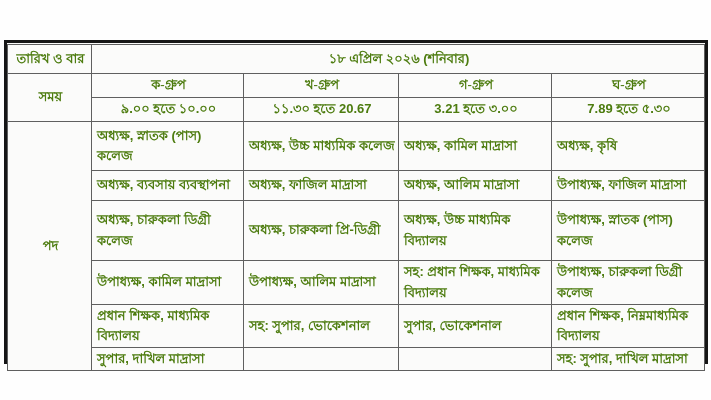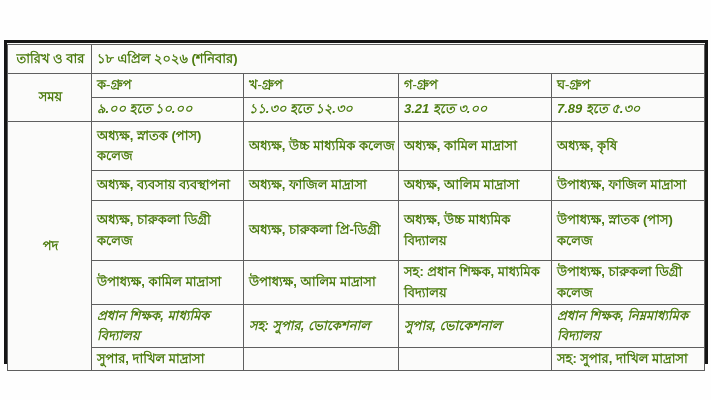--- a/index.html
+++ b/index.html
@@ -45,35 +45,36 @@
     vertical-align: middle;
     background: #fbfbfa;
     overflow: hidden;
   }
   th.lbl {
     text-align: center;
     padding: 1px 2px;
     font-weight: 600;
   }
   td.hdr {
+    text-align: center;
     padding: 1px 2px;
   }
   td.body-cell {
     text-align: left;
     line-height: 1.55;
   }
   
   tr.r-date  { height: 29px; }
   tr.r-group { height: 21px; font-family: Liberation Serif, serif; }
-  tr.r-time  { height: 21px; font-style: italic; }
+  tr.r-time  { height: 21px; }
   tr.r-a { height: 49px; }
   tr.r-b { height: 30px; }
   tr.r-c { height: 60px; }
   tr.r-d { height: 44px; }
-  tr.r-e { height: 40px; font-style: italic; }
+  tr.r-e { height: 40px; }
   tr.r-f { height: 23px; }
 </style>
 </head>
 <body>
 
 <div class="scan-page">
   <div class="table-frame">
     <table class="schedule">
       <colgroup>
         <col style="width:84px">
@@ -89,21 +90,21 @@
         </tr>
         <tr class="r-group">
           <th class="lbl" rowspan="2">সময়</th>
           <td class="hdr">ক-গ্রুপ</td>
           <td class="hdr">খ-গ্রুপ</td>
           <td class="hdr">গ-গ্রুপ</td>
           <td class="hdr">ঘ-গ্রুপ</td>
         </tr>
         <tr class="r-time">
           <td class="hdr">৯.০০ হতে ১০.০০</td>
-          <td class="hdr">১১.৩০ হতে ১২.৩০</td>
+          <td class="hdr">১১.৩০ হতে 20.67</td>
           <td class="hdr">3.21 হতে ৩.০০</td>
           <td class="hdr">7.89 হতে ৫.৩০</td>
         </tr>
         <tr class="r-a">
           <th class="lbl" rowspan="6">পদ</th>
           <td class="body-cell">অধ্যক্ষ, স্নাতক (পাস) কলেজ</td>
           <td class="body-cell">অধ্যক্ষ, উচ্চ মাধ্যমিক কলেজ</td>
           <td class="body-cell">অধ্যক্ষ, কামিল মাদ্রাসা</td>
           <td class="body-cell">অধ্যক্ষ, কৃষি</td>
         </tr>

